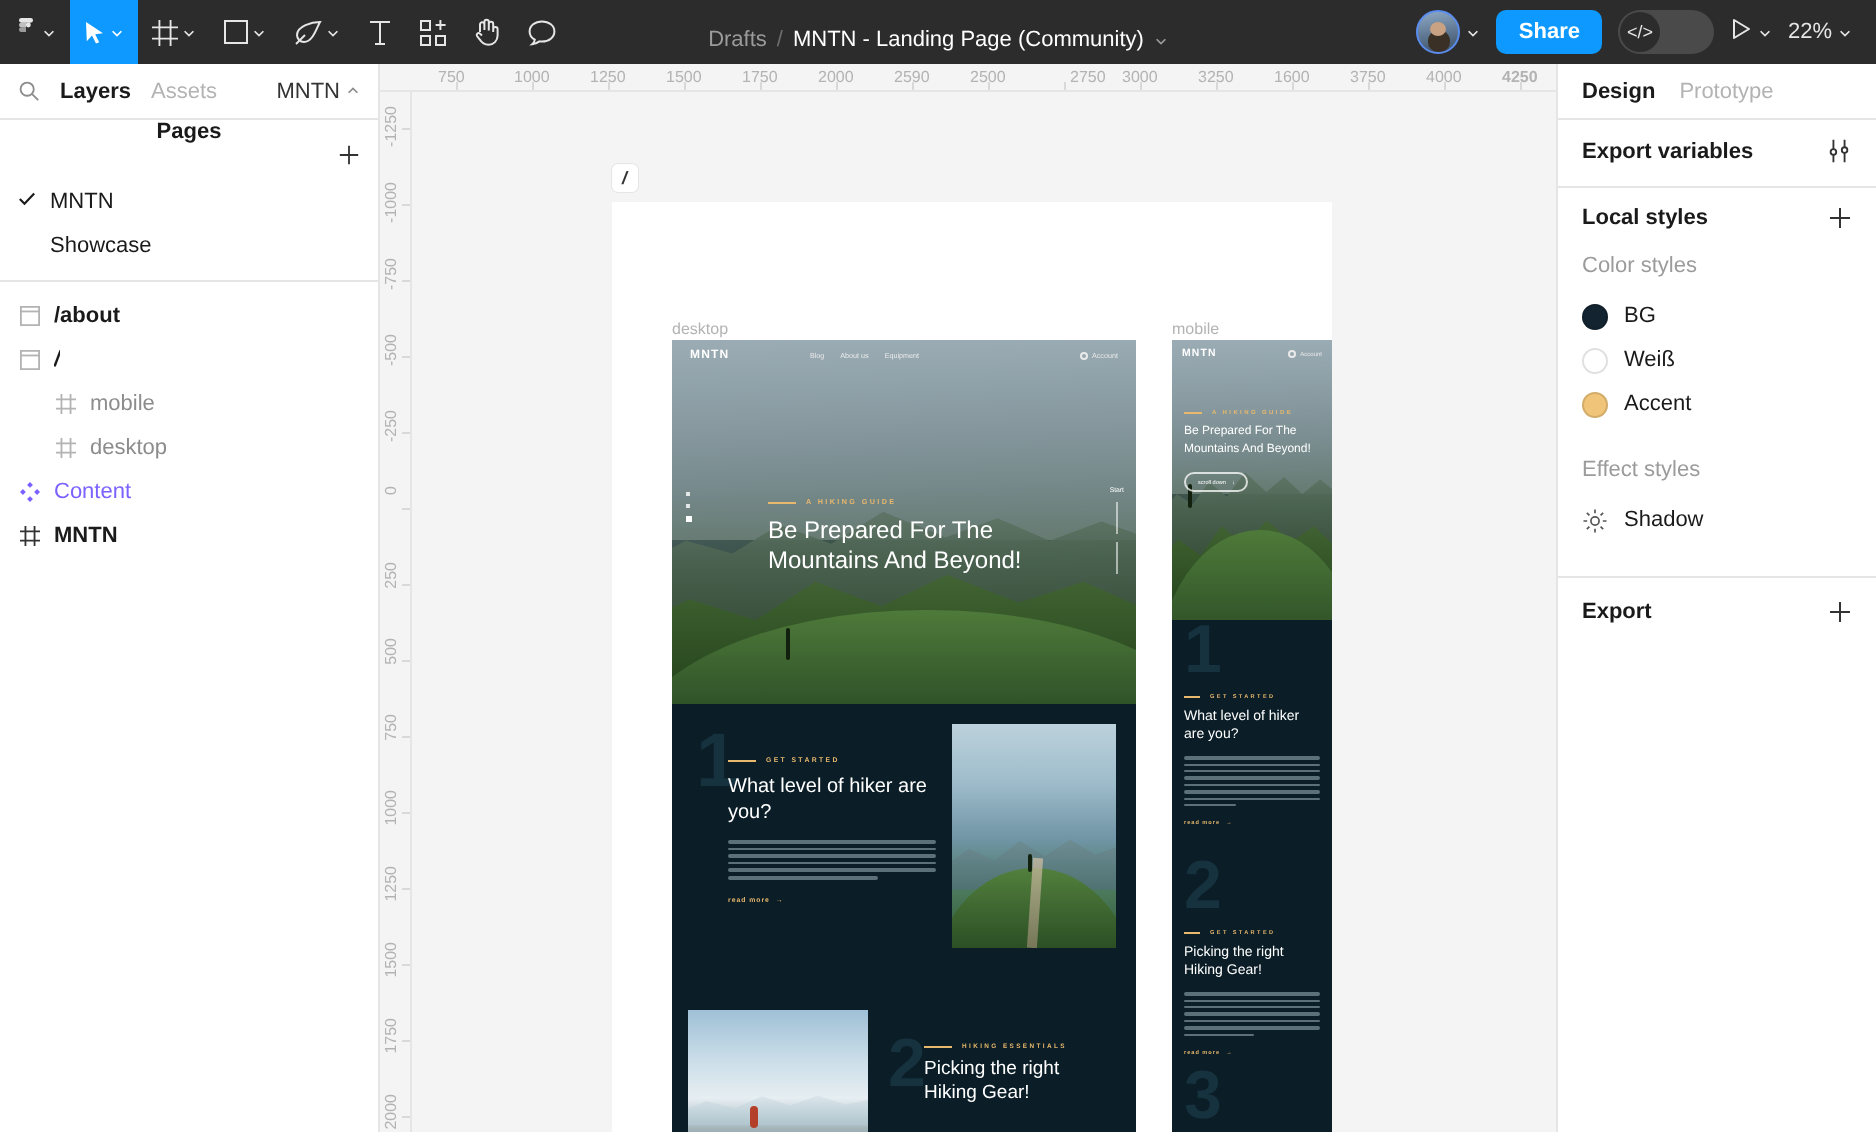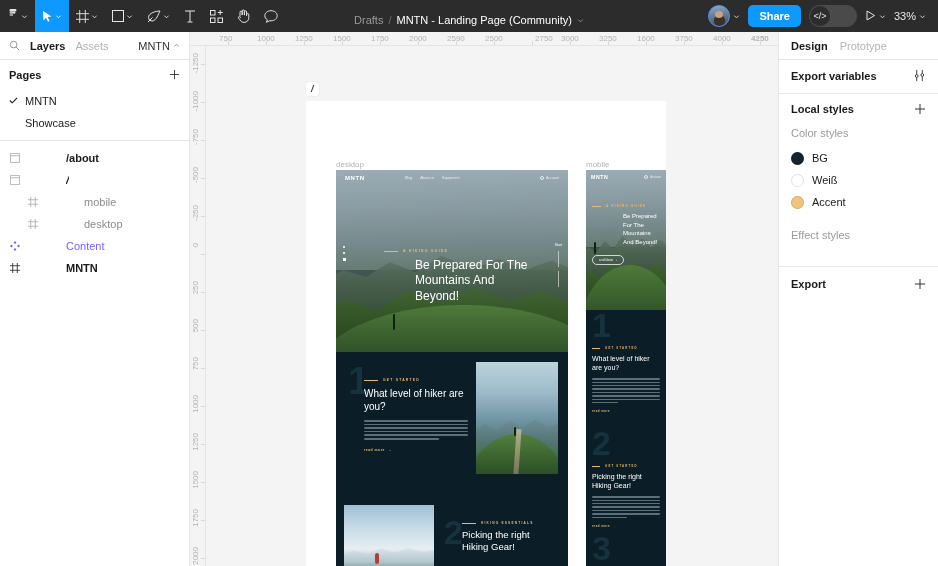--- a/index.html
+++ b/index.html
@@ -81,36 +81,36 @@
   }
   .lp-tabs {
     height: 28px; display: flex; align-items: center; gap: 10px;
     padding: 0 9px; border-bottom: 1px solid #E5E5E5;
   }
   .lp-tab { font-size: 11px; color: #B3B3B3; cursor: pointer; }
   .lp-tab.active { color: #1A1A1A; font-weight: bold; }
   .lp-file { margin-left: auto; display:flex; align-items:center; gap:3px; color:#333; font-size:11px; }
   .section-head {
     height: 30px; display: flex; align-items: center; padding: 0 9px;
-    font-weight: bold; font-size: 11px; color: #1A1A1A;
+    font-weight: bold; font-size: 11px; color: #1A1A1A; flex-direction: column;
   }
   .section-head .plus { margin-left: auto; color: #333; }
   .page-row {
     height: 22px; display: flex; align-items: center; padding: 0 9px;
     font-size: 11px; color: #1A1A1A; cursor: pointer;
   }
   .page-row .tick { width: 16px; font-size: 10px; color:#1A1A1A; }
   .divider { height: 1px; background: #E5E5E5; margin: 6px 0; }
   .layer-row {
     height: 22px; display: flex; align-items: center; gap: 6px;
     padding: 0 9px; font-size: 11px; color: #1A1A1A; cursor: pointer;
   }
   .layer-row.indent { padding-left: 27px; }
   .layer-row .li { width: 12px; height:12px; display:flex; align-items:center; justify-content:center; flex:0 0 12px;}
-  .layer-row .lbl { white-space: nowrap; overflow:hidden; text-overflow:ellipsis;margin-left:39px; }
+  .layer-row .lbl { white-space: nowrap; overflow:hidden; text-overflow:ellipsis; }
   .layer-row.bold .lbl { font-weight: bold; }
   .layer-row.muted .lbl { color: #8C8C8C; }
   .layer-row.comp .lbl { color: #7B61FF; }
 
   
   .canvas {
     position: absolute; top: 32px; left: 190px; width: 588px; height: 534px;
     background: #F4F4F4; overflow: hidden;
   }
   .ruler-h {
@@ -186,21 +186,21 @@
   }
   .logo { color:#fff; font-weight:bold; letter-spacing:0.6px; }
   .navlinks { display:flex; gap:8px; margin-left:auto; margin-right:auto; color:#EAEAEA; }
   .navacct { display:flex; align-items:center; gap:2px; color:#EAEAEA; margin-left:auto; }
   .acct-dot { width:4px; height:4px; border-radius:50%; border:0.6px solid #EAEAEA; display:inline-block;}
 
   .eyebrow { display:flex; align-items:center; gap:5px; }
   .eyebrow .bar { width:14px; height:1px; background:#E8B86D; display:block; }
   .eyebrow .txt { color:#E8B86D; letter-spacing:1.2px; font-weight:bold; }
 
-  .hero-title { color:#FFFFFF; line-height:1.28;margin-left:31px; }
+  .hero-title { color:#FFFFFF; line-height:1.28; }
   .pill-btn {
     display:inline-flex; align-items:center; gap:3px;
     border:0.6px solid rgba(255,255,255,.75); border-radius:9px;
     color:#fff; padding:2px 6px;
   }
   .hero-right {
     position:absolute; right:6px; top:40%; display:flex; flex-direction:column;
     align-items:center; gap:4px; z-index:5;
   }
   .hero-right .vline { width:1px; height:16px; background:rgba(255,255,255,.55); }
@@ -437,21 +437,21 @@
               <path d="M2 1l7.5 4.5L2 10z" fill="none" stroke="currentColor" stroke-width="1" stroke-linejoin="round"></path>
             </svg>
         </span>
         <span>
           <svg class="caret" viewBox="0 0 8 8">
               <path d="M1.5 3L4 5.5 6.5 3" stroke="currentColor" stroke-width="1" fill="none"></path>
             </svg>
         </span>
       </div>
       <div class="zoom-ctl">
-        <span>33%</span>
+        <span>22%</span>
         <span>
           <svg class="caret" viewBox="0 0 8 8">
               <path d="M1.5 3L4 5.5 6.5 3" stroke="currentColor" stroke-width="1" fill="none"></path>
             </svg>
         </span>
       </div>
     </div>
   </div>
 
   <div class="left-panel">
@@ -863,20 +863,31 @@
         <span class="dot" id="cs1" style="background: rgb(255, 255, 255);"></span>
         <span class="mini">Weiß</span>
       </div>
       <div class="style-row">
         <span class="dot" id="cs2" style="background: rgb(240, 196, 121);"></span>
         <span class="mini">Accent</span>
       </div>
 
       <div class="rp-sub" style="margin-top:16px;">Effect styles</div>
 
+      <div class="style-row">
+        <span style="width:13px; display:flex; color:#555;">
+          <svg width="13" height="13" viewBox="0 0 14 14">
+              <g stroke="currentColor" stroke-width="0.9" fill="none">
+            <circle cx="7" cy="7" r="2.2"></circle>
+                <path d="M7 .8v2M7 11.2v2M.8 7h2M11.2 7h2M2.6 2.6l1.4 1.4M10 10l1.4 1.4M11.4 2.6L10 4M4 10l-1.4 1.4"></path>
+              </g>
+            </svg>
+        </span>
+        <span class="mini">Shadow</span>
+      </div>
     </div>
 
     <div style="height:1px; background:#E5E5E5; margin:6px 0 0;"></div>
 
     <div class="rp-block nb" style="padding-top:11px;">
       <div class="rp-row">
         <span class="rp-title">Export</span>
         <span class="sp icon-btn">
           <svg width="12" height="12" viewBox="0 0 12 12">
               <path d="M6 1v10M1 6h10" stroke="currentColor" stroke-width="1"></path>

